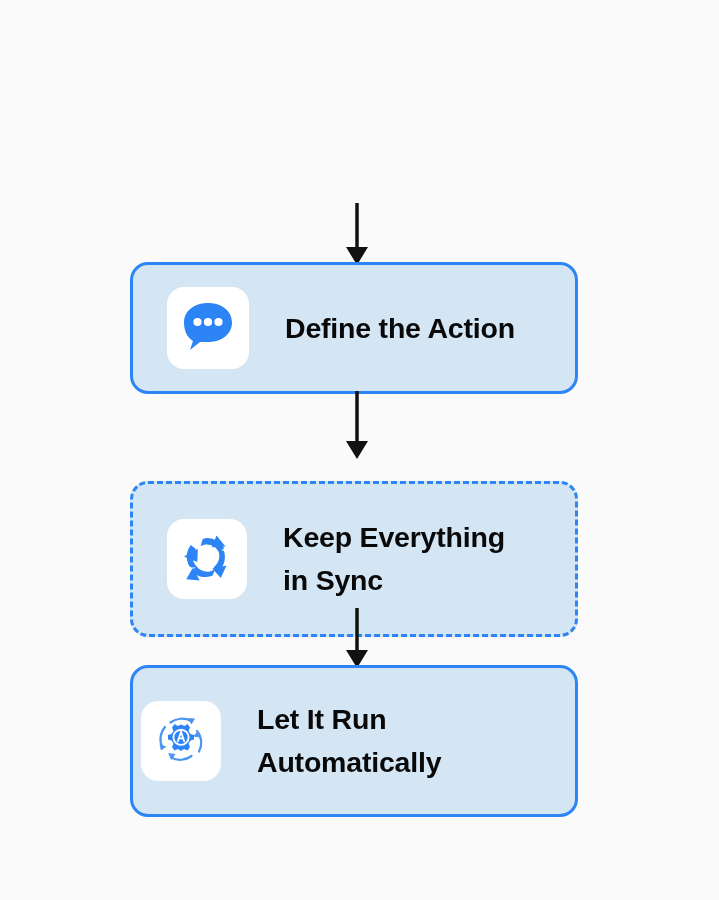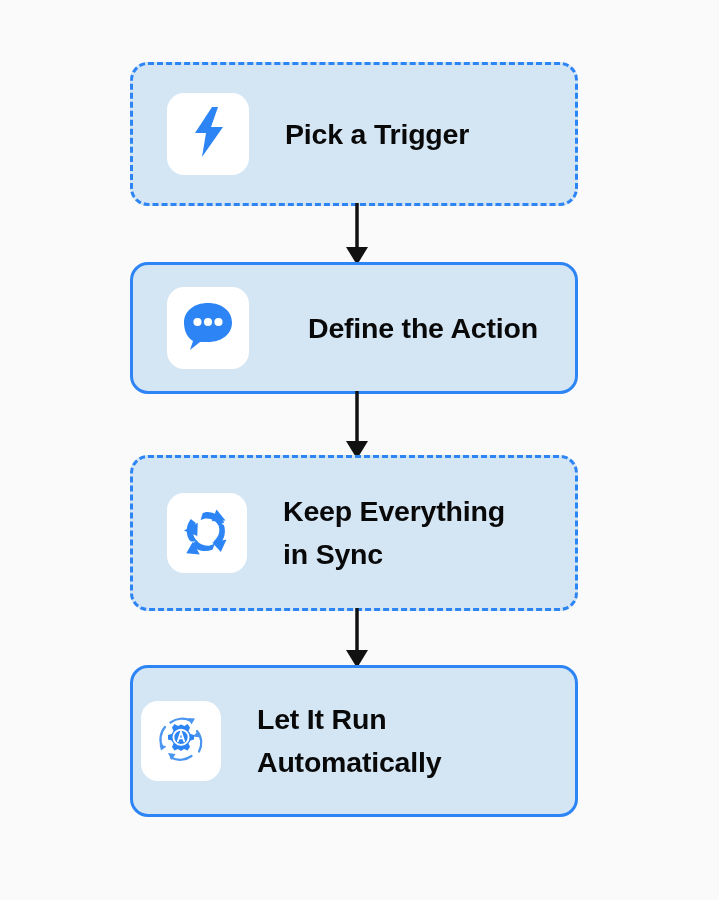--- a/index.html
+++ b/index.html
@@ -31,22 +31,22 @@
     align-items: center;
     padding-left: 34px;
   }
   .card.solid {
     border: 3px solid #2d84f5;
   }
   .card.dashed {
     border: 3px dashed #2d84f5;
   }
   .card-1 { top: 62px;  height: 144px; }
-  .card-2 { top: 262px; height: 132px; gap: 23px; }
-  .card-3 { top: 455px; height: 156px; }
+  .card-2 { top: 262px; height: 132px; }
+  .card-3 { top: 481px; height: 156px; }
   .card-4 { top: 665px; height: 152px; padding-left: 8px; }
 
   .icon-tile {
     flex: 0 0 auto;
     width: 80px;
     height: 80px;
     background: #ffffff;
     border-radius: 17px;
     display: flex;
     align-items: center;
@@ -73,30 +73,20 @@
   }
   .conn-1 { top: 203px;  height: 64px; }
   .conn-2 { top: 391px;  height: 70px; }
   .conn-3 { top: 608px;  height: 62px; }
 </style>
 </head>
 <body>
 
 <div class="flow">
 
-  <div class="card dashed card-1">
-    <div class="icon-tile">
-      <span>
-        <svg width="46" height="52" viewBox="0 0 46 52" aria-hidden="true">
-          <path d="M27 1 L10 27 L21 27 L17 51 L38 21 L26 21 L33 1 Z" fill="#2d84f5"></path>
-        </svg>
-      </span>
-    </div>
-    <div class="card-label">Pick a Trigger</div>
-  </div>
 
   <div class="connector conn-1">
     <svg width="719" height="64" viewBox="0 0 719 64" aria-hidden="true">
       <line x1="357" y1="0" x2="357" y2="46" stroke="#111111" stroke-width="3.5"></line>
       <polygon points="346,44 368,44 357,62" fill="#111111"></polygon>
     </svg>
   </div>
 
   <div class="card solid card-2">
     <div class="icon-tile">

